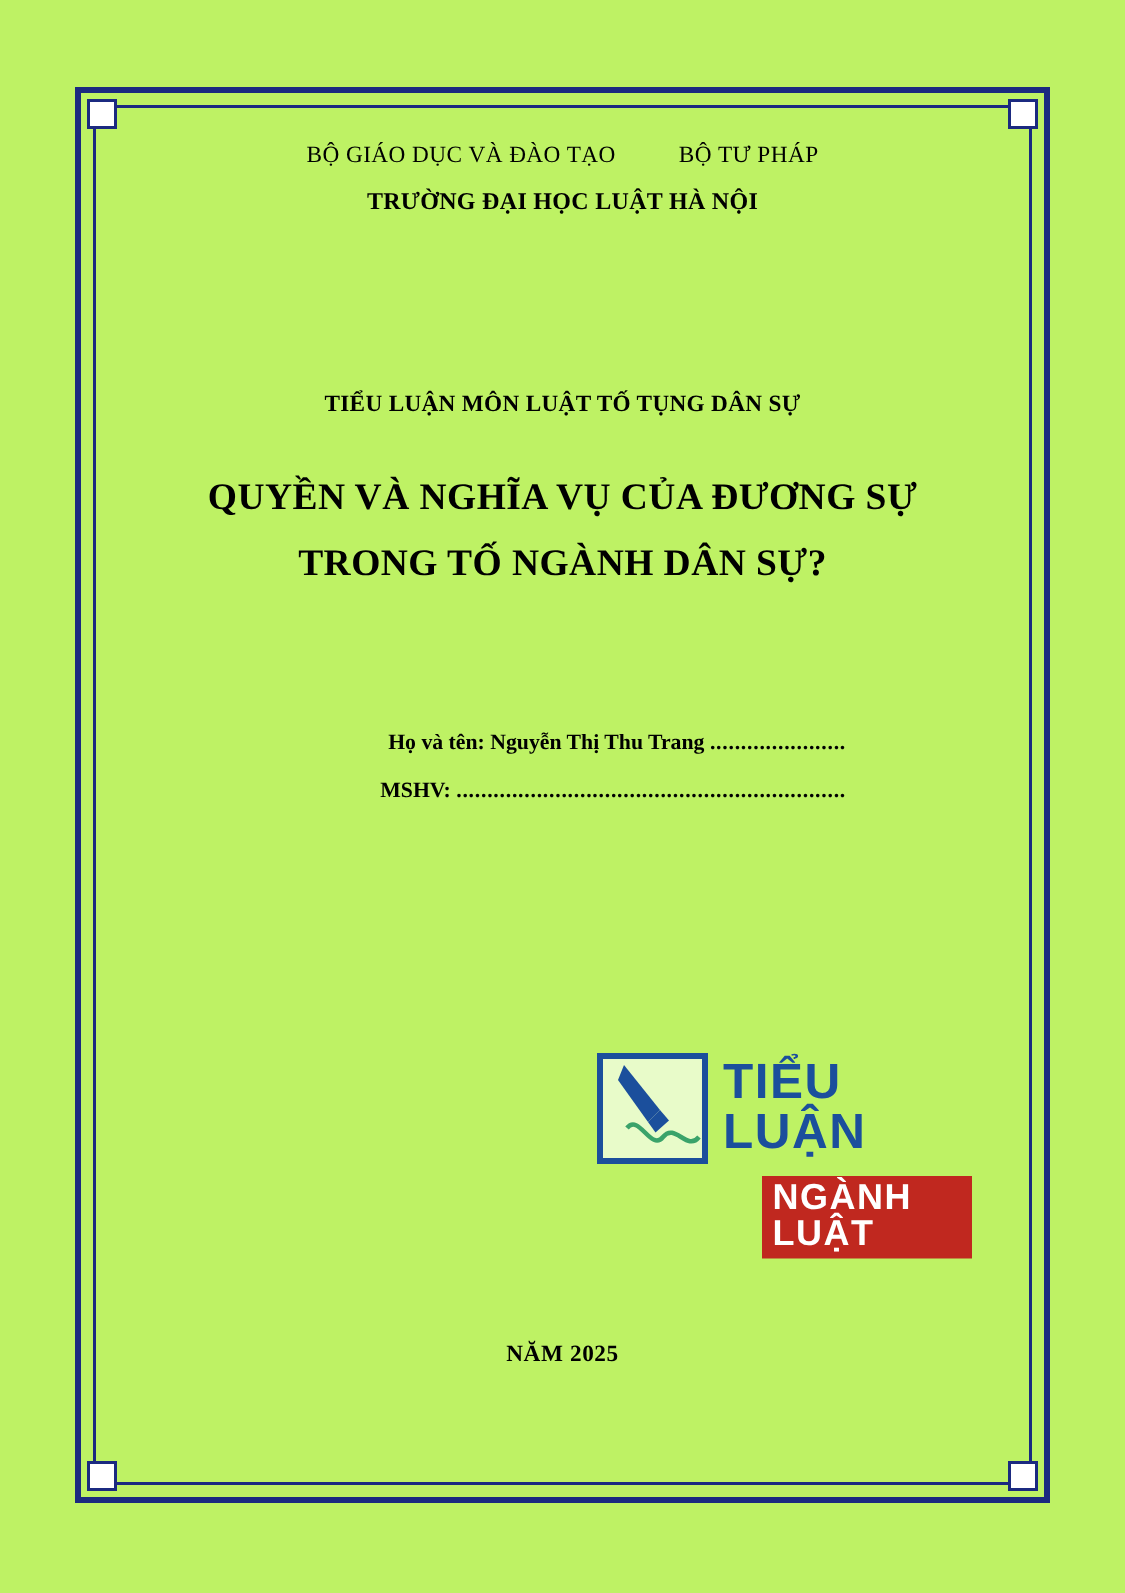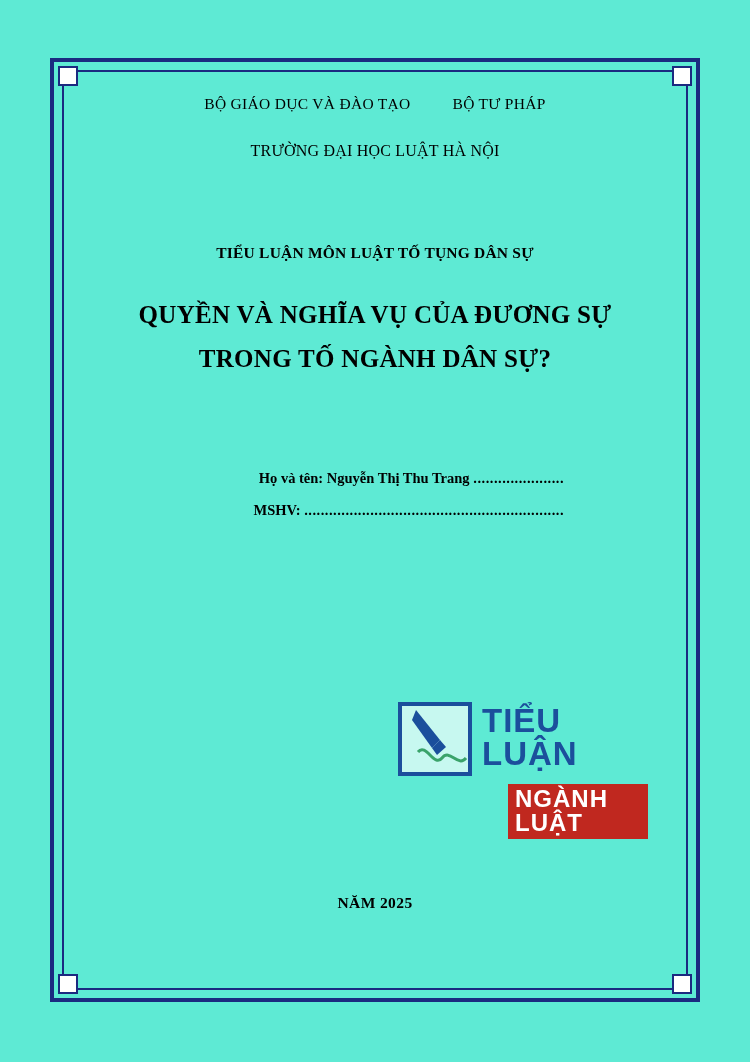--- a/index.html
+++ b/index.html
@@ -14,21 +14,21 @@
     color: #000000;
     position: relative;
     overflow: hidden;
   }
 
   .page {
     position: absolute;
     left: 0; top: 0;
     width: 750px;
     height: 1062px;
-    background: #5eead4;
+    background: #bef264;
   }
 
   
   .border-outer {
     position: absolute;
     left: 50px;
     top: 58px;
     right: 50px;
     bottom: 60px;
     border: 4px solid #1b2a80;
@@ -69,28 +69,28 @@
 
   .header-line1 {
     margin-top: 15px;
     font-size: 15.5px;
     letter-spacing: 0.3px;
     font-weight: normal;
   }
   .header-line1 .ministry-left { margin-right: 42px; }
 
   .header-line2 {
-    margin-top: 29px;
+    margin-top: 13px;
     font-size: 16px;
-    font-weight: normal;
+    font-weight: bold;
     letter-spacing: 0.2px;
   }
 
   .subject-line {
-    margin-top: 84px;
+    margin-top: 117px;
     font-size: 15.5px;
     font-weight: bold;
     letter-spacing: 0.2px;
   }
 
   .title {
     margin-top: 31px;
     font-size: 25px;
     font-weight: bold;
     line-height: 1.75;

